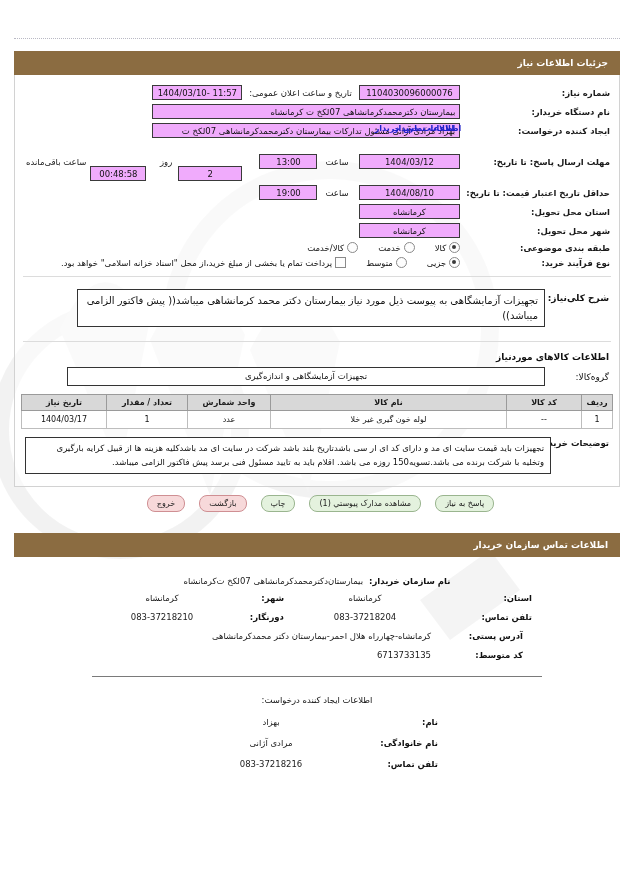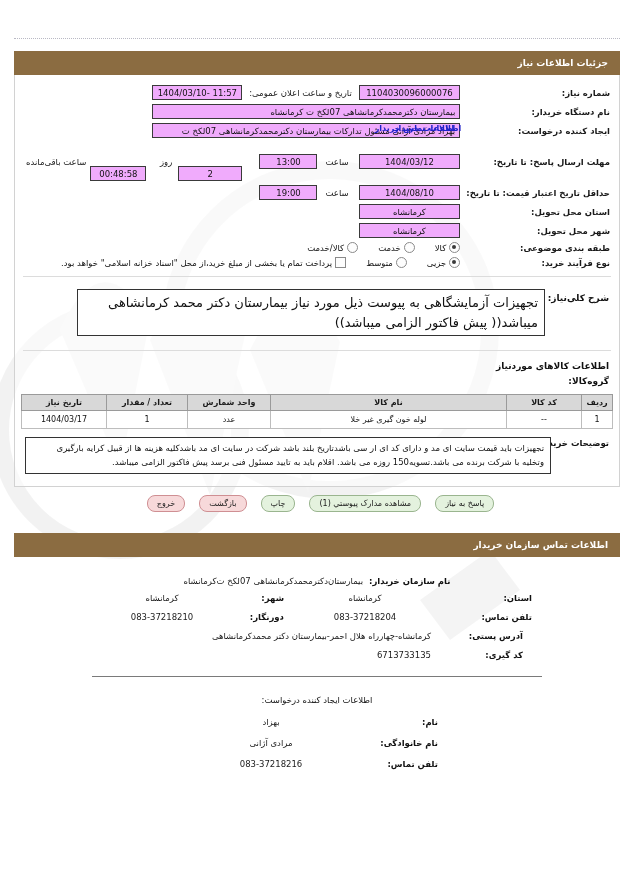--- a/index.html
+++ b/index.html
@@ -160,35 +160,35 @@
 
   
   .sum-wrap { display: flex; align-items: flex-start; gap: 6px; padding: 6px 4px 8px 4px; }
   .sum-lbl { font-weight: bold; font-size: 9px; white-space: nowrap; padding-top: 4px; width: 58px; text-align: right;}
   .sum-box {
     flex: 1;
     border: 1px solid #333;
     background: #fff;
     min-height: 26px;
     padding: 3px 6px;
-    font-size: 13px;
+    font-size: 10px;
     line-height: 1.5;
     text-align: right;
     margin-left: 52px;
   }
 
   
   .sec-title {
     font-weight: bold;
     font-size: 9px;
     text-align: right;
     padding: 4px 4px 5px 0;
   }
   .group-row { display: flex; align-items: center; gap: 8px; padding: 0 4px 8px 4px; }
-  .group-lbl { font-weight: bold; font-size: 9px; white-space: nowrap; width: 56px; text-align: right; }
+  .group-lbl { font-weight: normal; font-size: 9px; white-space: nowrap; width: 56px; text-align: right; }
   .group-box {
     flex: 1;
     border: 1px solid #333;
     background: #fff;
     height: 17px; line-height: 17px;
     font-size: 8.5px;
     padding: 0 8px;
     text-align: center;
     margin-left: 42px;
   }
@@ -486,20 +486,21 @@
       <span class="sum-lbl">شرح کلی‌نیاز:</span>
       <div class="sum-box">تجهیزات آزمایشگاهی به پیوست ذیل مورد نیاز بیمارستان دکتر محمد کرمانشاهی میباشد(( پیش فاکتور الزامی میباشد))</div>
     </div>
 
     <div class="panel-divider"></div>
 
     <div class="sec-title">اطلاعات کالاهای موردنیاز</div>
 
     <div class="group-row">
       <span class="group-lbl">گروه‌کالا:</span>
+      <div class="group-box">تجهیزات آزمایشگاهی و اندازه‌گیری</div>
     </div>
 
     <table class="goods">
       <thead>
         <tr>
           <th style="width:26px">ردیف</th>
           <th style="width:70px">کد کالا</th>
           <th>نام کالا</th>
           <th style="width:78px">واحد شمارش</th>
           <th style="width:76px">تعداد / مقدار</th>
@@ -550,21 +551,21 @@
       <span class="c-lbl">تلفن تماس:</span>
       <span class="c-val num-ltr">083-37218204</span>
       <span class="c-lbl">دورنگار:</span>
       <span class="c-val num-ltr">083-37218210</span>
     </div>
 
     <div class="grid1">
       <span class="c-lbl">آدرس پستی:</span>
       <span class="c-val">کرمانشاه-چهارراه هلال احمر-بیمارستان دکتر محمدکرمانشاهی</span>
 
-      <span class="c-lbl">کد گیری:</span>
+      <span class="c-lbl">کد متوسط:</span>
       <span class="c-val num-ltr" style="text-align:right">6713733135</span>
     </div>
 
     <div class="hr-thin"></div>
 
     <div class="sub-title">اطلاعات ایجاد کننده درخواست:</div>
 
     <div class="grid3">
       <span class="c-lbl">نام:</span>
       <span class="c-val">بهزاد</span>

